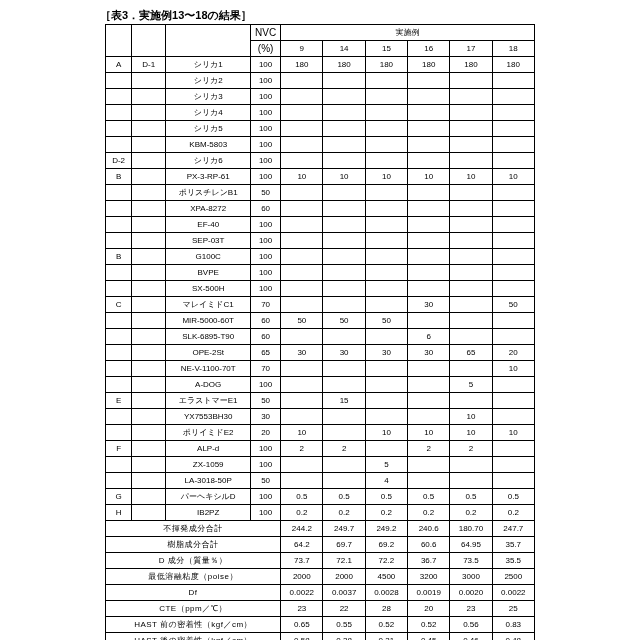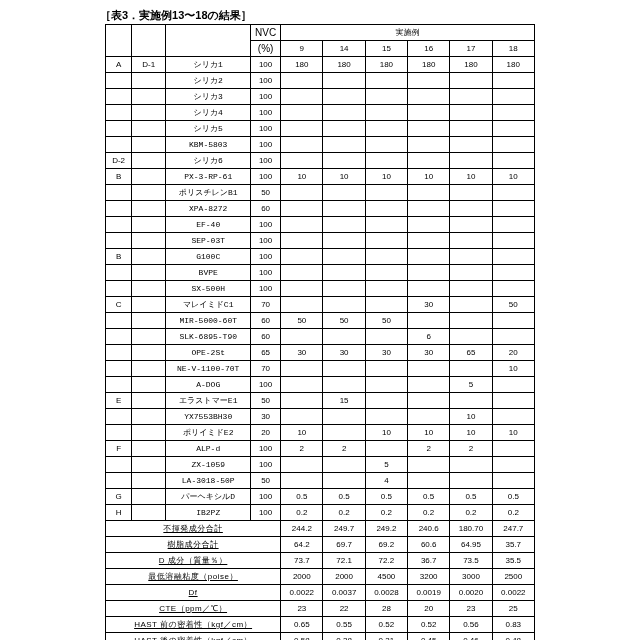--- a/index.html
+++ b/index.html
@@ -46,41 +46,39 @@
     line-height: 13px;
     font-weight: normal;
     text-align: center;
     vertical-align: middle;
     overflow: hidden;
     white-space: nowrap;
   }
   td.lab {
     text-align: left;
     padding-left: 3px;
-    font-family: Liberation Mono, monospace;
   }
   td.catcell {
     text-align: left;
     padding-left: 3px;
   }
   td.blank {
     border: none;
   }
   .hdr-nvc {
     font-size: 10px;
   }
   .hdr-jirei {
     text-align: left;
     padding-left: 4px;
   }
   .lbl-wide {
     text-align: left;
     padding-left: 3px;
     letter-spacing: 0.5px;
-    text-decoration: underline;
   }
 </style>
 </head>
 <body>
 
 <div class="page">
 
   <div class="title">［表3．実施例13〜18の結果］</div>
 
   <table class="maintable">

